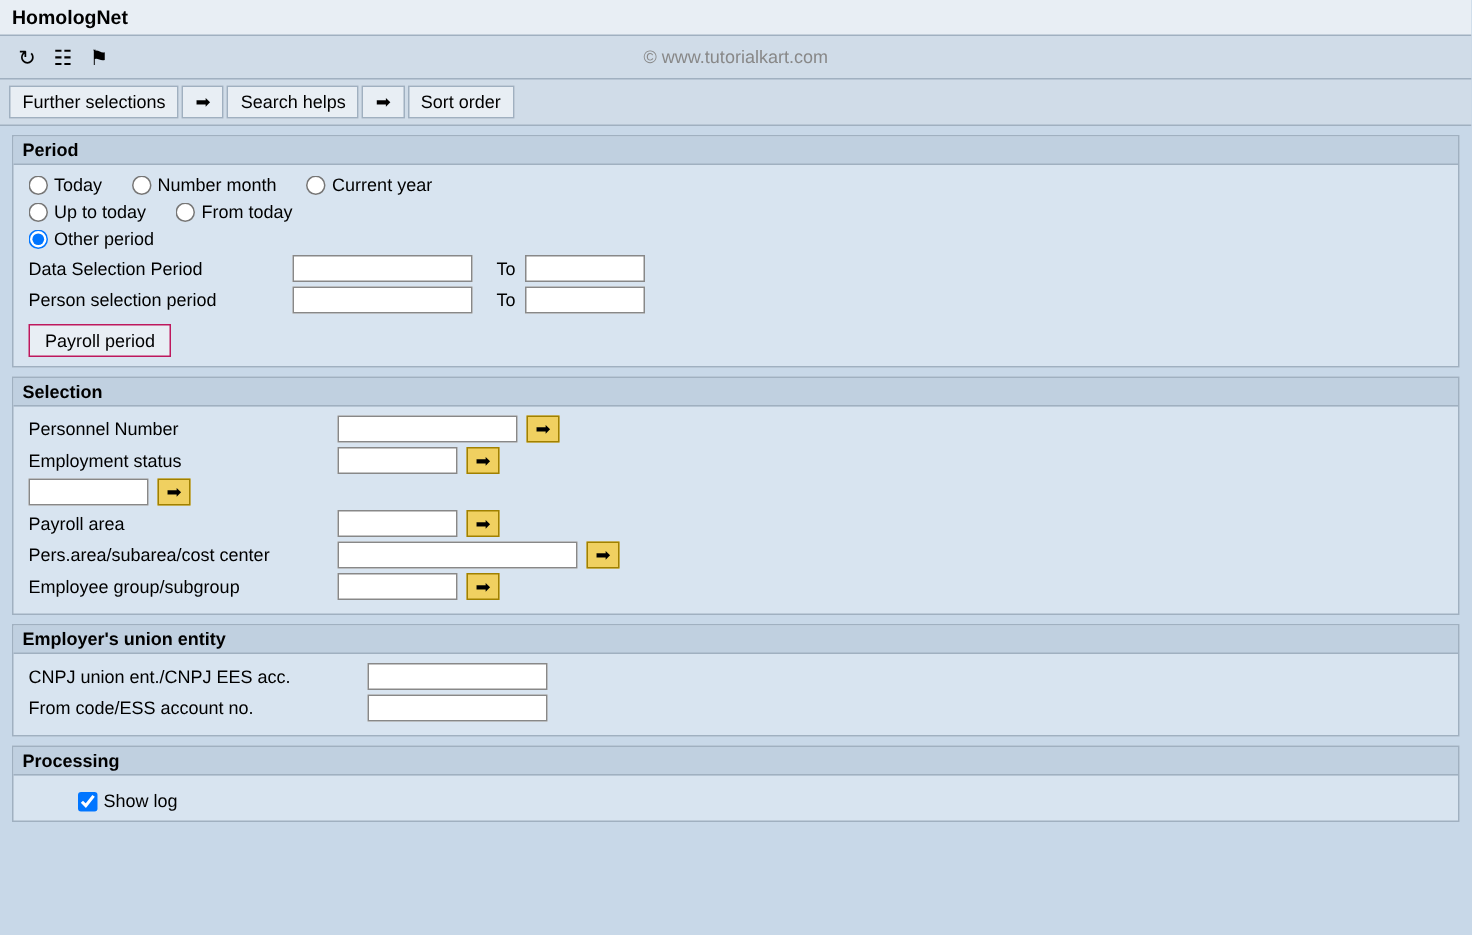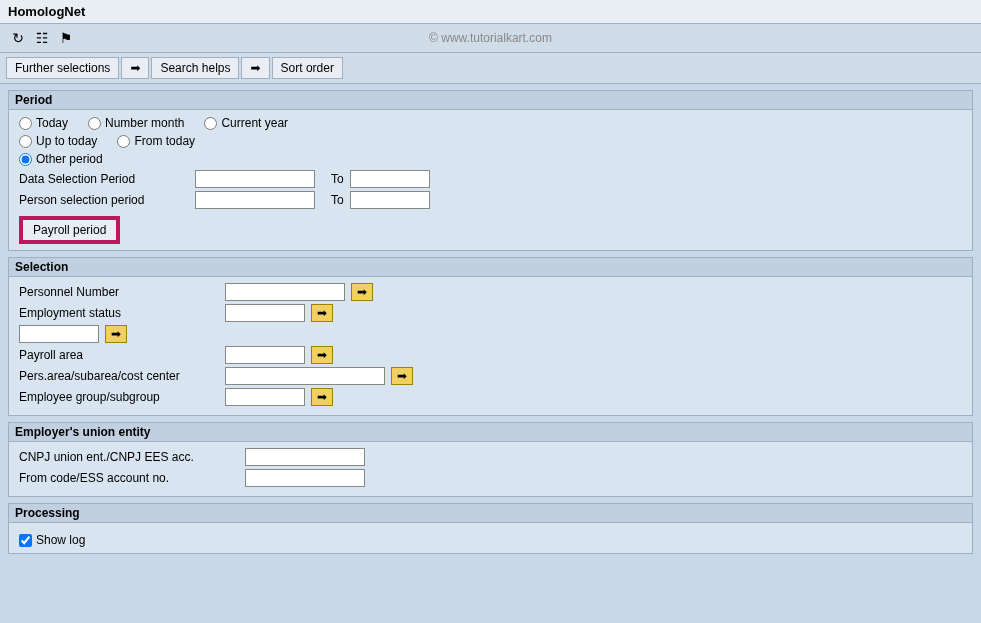--- a/index.html
+++ b/index.html
@@ -138,34 +138,35 @@
       gap: 6px;
       margin-bottom: 3px;
     }
     .sel-label {
       width: 200px;
       font-size: 12px;
     }
     .payroll-btn {
       padding: 3px 10px;
       background: #e8eef4;
-      border: 4px solid #be185d;
+      border: 1px solid #be185d;
       cursor: pointer;
       font-size: 12px;
       margin-top: 4px;
     }
     .to-label {
       font-size: 12px;
       margin-left: 10px;
     }
     .checkbox-row {
       display: flex;
       align-items: center;
       gap: 4px;
       margin-top: 4px;
+      margin-left: 33px;
     }
   </style>
 </head>
 <body>
 
 <div class="title-bar">
   <span>HomologNet</span>
 </div>
 
 <div class="toolbar">

